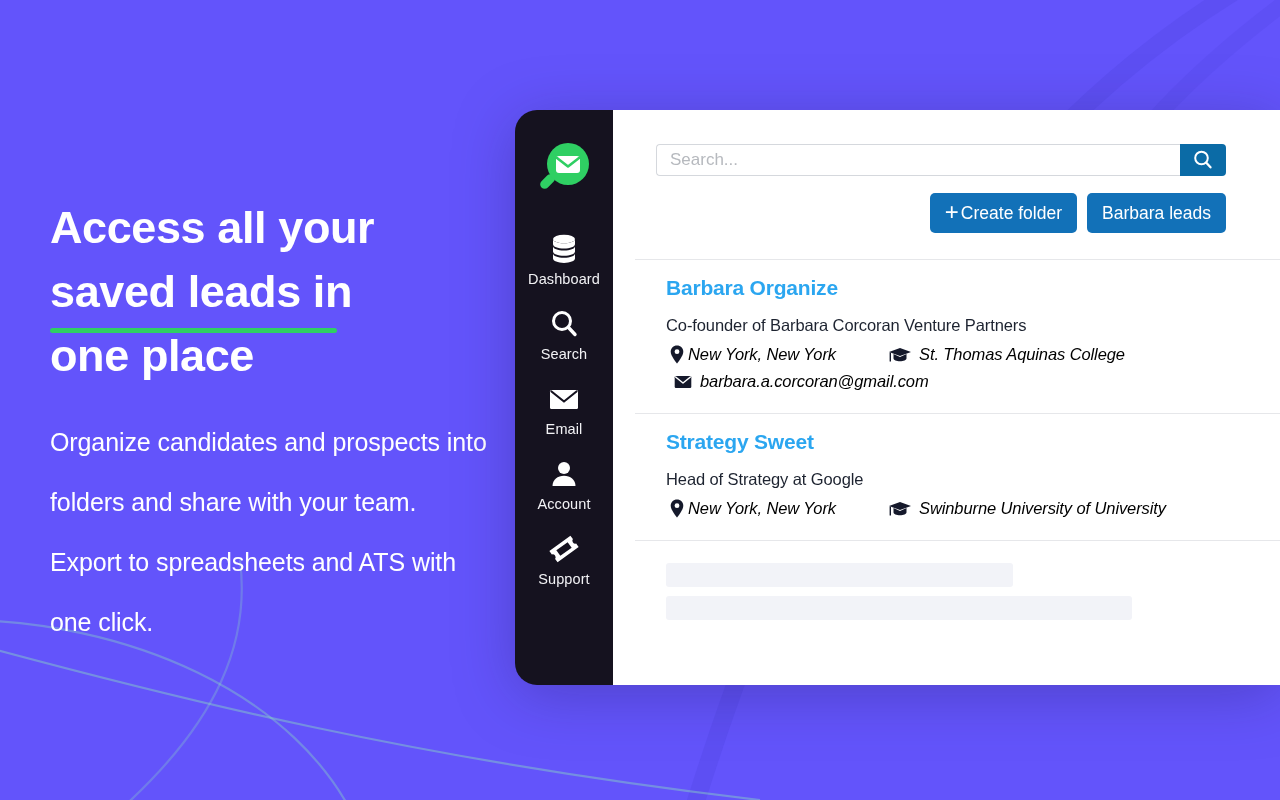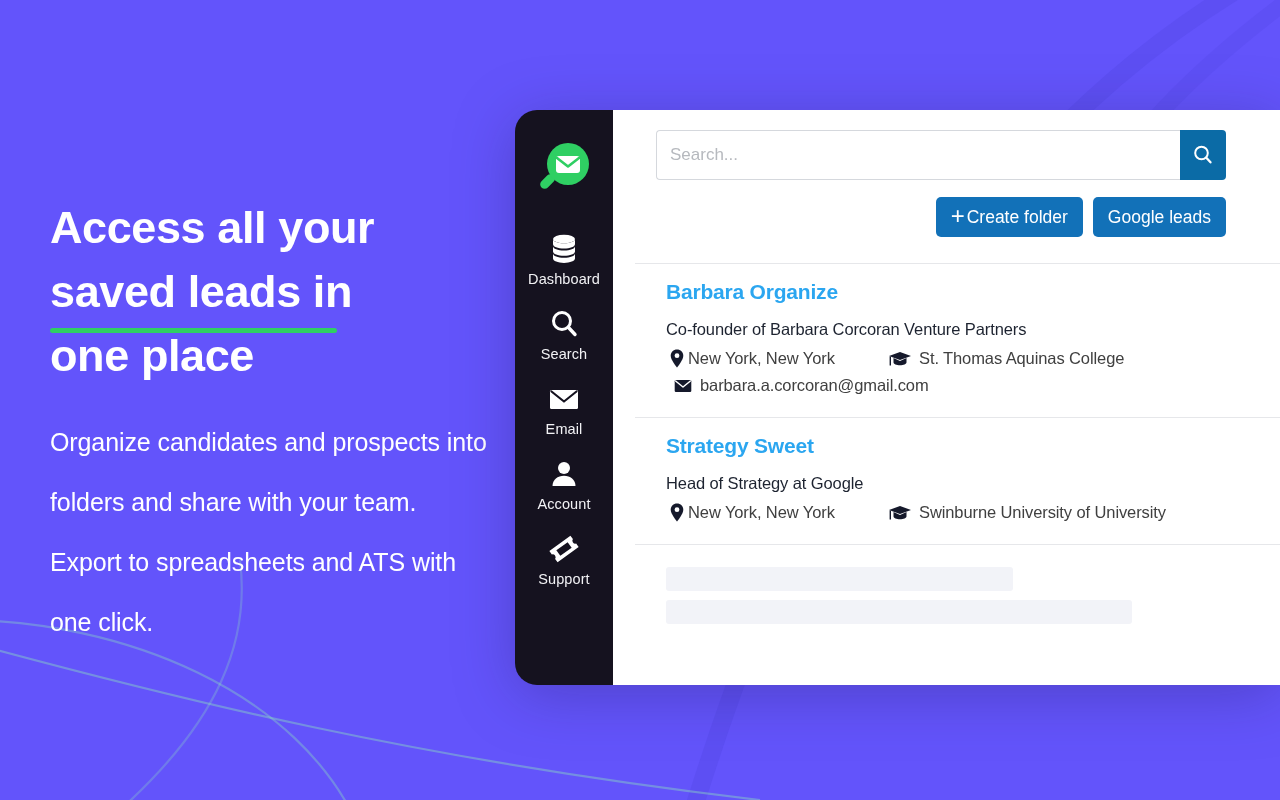--- a/index.html
+++ b/index.html
@@ -105,22 +105,22 @@
   
   .panel {
     flex: 1 1 auto;
     background: #ffffff;
     position: relative;
     overflow: hidden;
   }
 
   .search-row {
     display: flex;
-    margin: 20px 54px 0 43px;
-    height: 50px;
+    margin: 34px 54px 0 43px;
+    height: 32px;
   }
   .search-input {
     flex: 1 1 auto;
     border: 1px solid #d5d8dd;
     border-right: none;
     border-radius: 4px 0 0 4px;
     padding: 0 13px;
     font-size: 17px;
     font-family: "Liberation Sans", sans-serif;
     color: #333;
@@ -192,22 +192,23 @@
   }
   .lead-meta {
     display: flex;
     align-items: center;
     margin-bottom: 8px;
   }
   .meta-item {
     display: flex;
     align-items: center;
     font-size: 16.5px;
-    color: #404040;
+    color: #000000;
     letter-spacing: -0.1px;
+    font-style: italic;
   }
   .meta-item .ico { display:flex; align-items:center; justify-content:center; }
   .meta-loc { width: 215px; }
   .meta-loc .ico { width: 22px; }
   .meta-edu .ico { width: 38px; }
   .meta-mail .ico { width: 34px; }
 
   .skeleton-area { padding: 22px 22px 0 53px; }
   .sk {
     height: 24px;
@@ -320,21 +321,21 @@
         </svg>
       </button>
     </div>
 
     <div class="action-row">
       <button class="btn">
         <span class="plus">+</span>
         <span>Create folder</span>
       </button>
       <button class="btn">
-        <span>Google leads</span>
+        <span>Barbara leads</span>
       </button>
     </div>
 
     <div class="divider" style="margin-top:26px"></div>
 
     <div class="lead">
       <div class="lead-name">Barbara Organize</div>
       <div class="lead-role">Co-founder of Barbara Corcoran Venture Partners</div>
       <div class="lead-meta">
         <span class="meta-item meta-loc">

